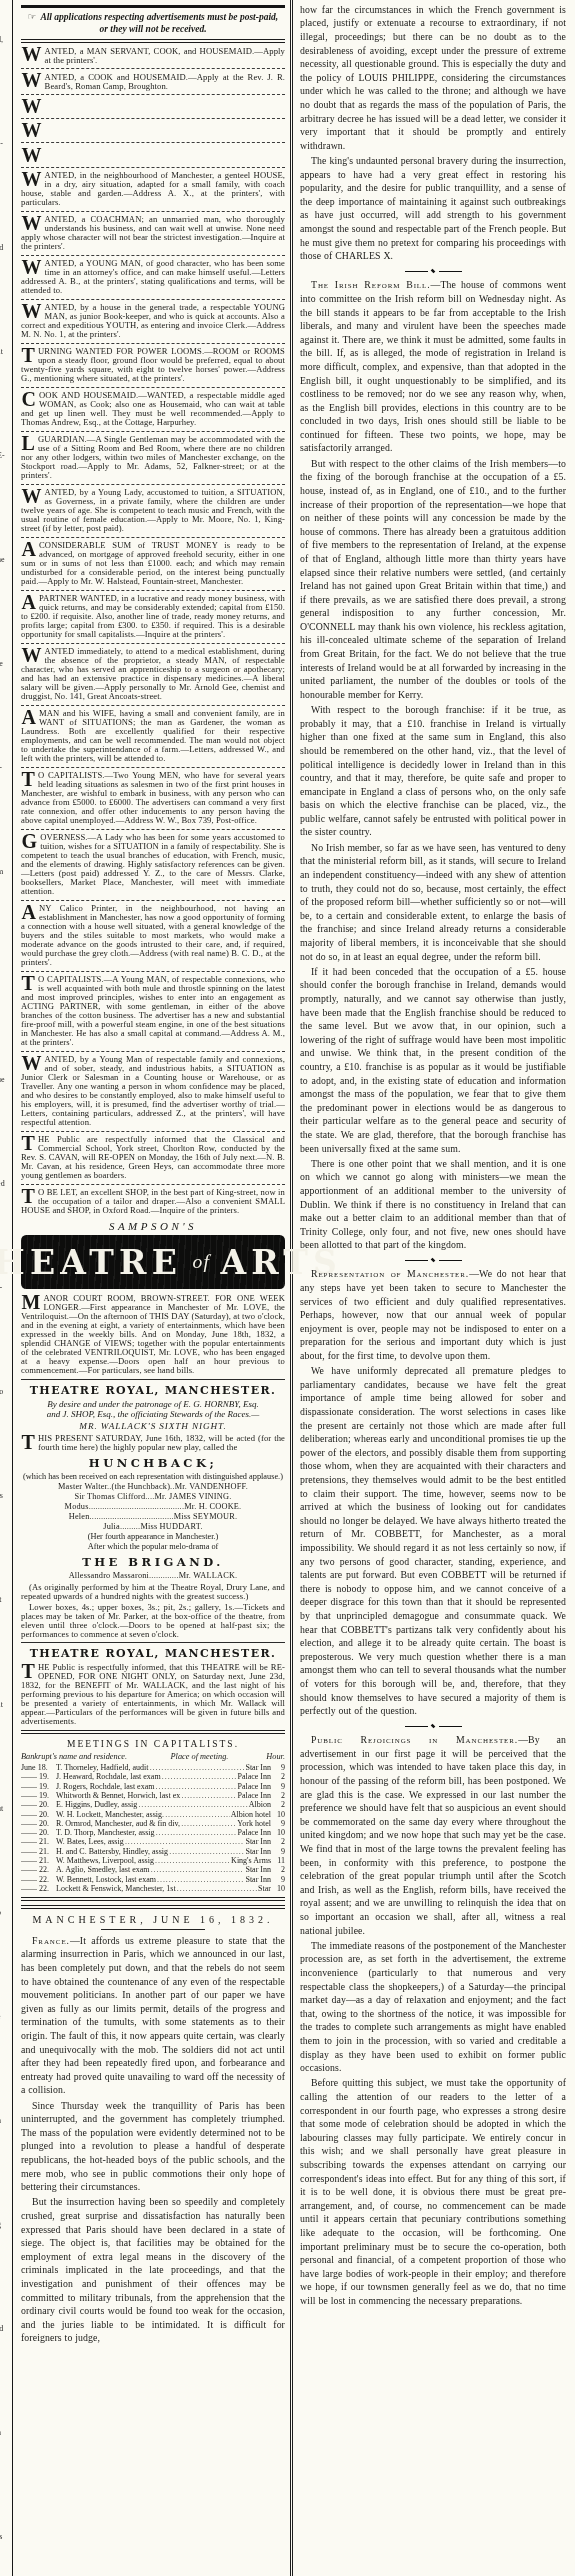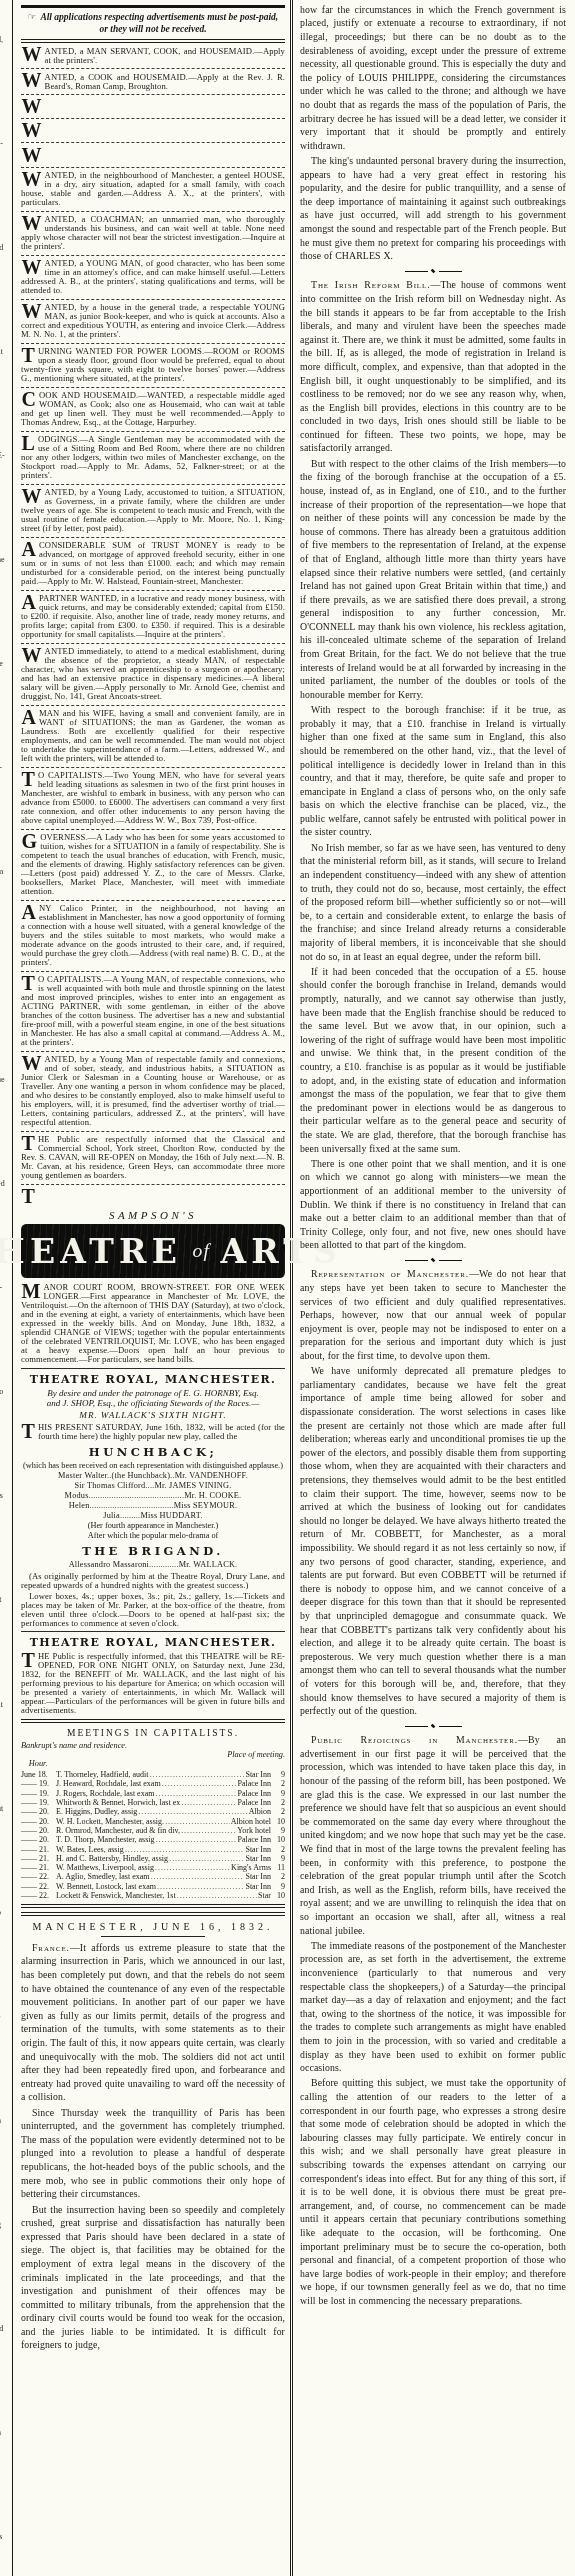--- a/index.html
+++ b/index.html
@@ -44,22 +44,22 @@
   .smallc{font-size:8.3px;line-height:9.8px;}
   .cast{font-size:8.3px;line-height:10px;letter-spacing:0.2px;}
   
   .banner{background:#0d0d0c;color:#f4f2e8;display:flex;justify-content:center;align-items:center;gap:10.4px;
         height:54px;margin:2.9px 0 5.2px;border-radius:5.2px;
         background-image:repeating-linear-gradient(93deg,rgba(250,250,245,.06) 0 1.2px,transparent 1.2px 6.3px);}
   .bmain{font-size:33px;font-weight:bold;letter-spacing:5.2px;font-family:"DejaVu Serif",serif;}
   .bmid{font-size:19.6px;font-style:italic;letter-spacing:1.2px;}
   
   .bhead{font-size:9.5px;letter-spacing:2px;margin:5.2px 0 3.5px;}
-  .bkhead{display:flex;font-style:italic;font-size:8.3px;margin:0.6px 0 1.7px;flex-direction:column;}
-  .bk-a{flex:1.7;} .bk-b{flex:1;text-align:right;} .bk-c{width:26.5px;text-align:right;}
+  .bkhead{display:flex;font-style:italic;font-size:8.3px;margin:0.6px 0 1.7px;}
+  .bk-a{flex:1.7;} .bk-b{flex:1;} .bk-c{width:26.5px;text-align:right;}
   .bkrow{display:flex;font-size:8px;line-height:9.3px;align-items:baseline;}
   .bk-d{width:35px;white-space:pre;}
   .bk-n{white-space:nowrap;}
   .dots{flex:1;overflow:hidden;white-space:nowrap;color:#2e2e2e;margin:0 1.2px;}
   .dots::after{content:"...................................................................";letter-spacing:0.9px;}
   .bk-p{white-space:nowrap;} .bk-h{width:14px;text-align:right;}
   
   .masthead{text-align:center;font-size:27px;letter-spacing:4px;font-weight:bold;
         font-family:"DejaVu Serif",serif;margin:6.3px 0 5.2px;}
   .dateline{text-align:center;font-size:10px;letter-spacing:4px;margin:5.2px 0 4px;}
@@ -104,38 +104,38 @@
   <div class="col col-left" id="colL">
       <div class="rule thick"></div>
       <div class="notice"><span class="hand">☞</span><span>All applications respecting advertisements must be post-paid, or they will not be received.</span></div>
       <div class="rule double"></div>
       <div class="ad"><span class="dropcap">W</span><span>ANTED, a MAN SERVANT, COOK, and HOUSEMAID.—Apply at the printers'.</span></div>
       <div class="ad"><span class="dropcap">W</span><span>ANTED, a COOK and HOUSEMAID.—Apply at the Rev. J. R. Beard's, Roman Camp, Broughton.</span></div>
       <div class="ad"><span class="dropcap">W</span></div>
       <div class="ad"><span class="dropcap">W</span></div>
       <div class="ad"><span class="dropcap">W</span></div>
       <div class="ad"><span class="dropcap">W</span><span>ANTED, in the neighbourhood of Manchester, a genteel HOUSE, in a dry, airy situation, adapted for a small family, with coach house, stable and garden.—Address A. X., at the printers', with particulars.</span></div>
-      <div class="ad"><span class="dropcap">W</span><span>ANTED, a COACHMAN; an unmarried man, who thoroughly understands his business, and can wait well at table.  None need apply whose character will not bear the strictest investigation.—Inquire at the printers'.</span></div>
+      <div class="ad"><span class="dropcap">W</span><span>ANTED, a COACHMAN; an unmarried man, who thoroughly understands his business, and can wait well at unwise.  None need apply whose character will not bear the strictest investigation.—Inquire at the printers'.</span></div>
       <div class="ad"><span class="dropcap">W</span><span>ANTED, a YOUNG MAN, of good character, who has been some time in an attorney's office, and can make himself useful.—Letters addressed A. B., at the printers', stating qualifications and terms, will be attended to.</span></div>
       <div class="ad"><span class="dropcap">W</span><span>ANTED, by a house in the general trade, a respectable YOUNG MAN, as junior Book-keeper, and who is quick at accounts.  Also a correct and expeditious YOUTH, as entering and invoice Clerk.—Address M. N. No. 1, at the printers'.</span></div>
       <div class="ad"><span class="dropcap">T</span><span>URNING WANTED FOR POWER LOOMS.—ROOM or ROOMS upon a steady floor, ground floor would be preferred, equal to about twenty-five yards square, with eight to twelve horses' power.—Address G., mentioning where situated, at the printers'.</span></div>
       <div class="ad"><span class="dropcap">C</span><span>OOK AND HOUSEMAID.—WANTED, a respectable middle aged WOMAN, as Cook; also one as Housemaid, who can wait at table and get up linen well.  They must be well recommended.—Apply to Thomas Andrew, Esq., at the Cottage, Harpurhey.</span></div>
-      <div class="ad"><span class="dropcap">L</span><span>ODGINGS.—A Single Gentleman may be accommodated with the use of a Sitting Room and Bed Room, where there are no children nor any other lodgers, within two miles of Manchester exchange, on the Stockport road.—Apply to Mr. Adams, 52, Falkner-street; or at the printers'.</span></div>
+      <div class="ad"><span class="dropcap">L</span><span>GUARDIAN.—A Single Gentleman may be accommodated with the use of a Sitting Room and Bed Room, where there are no children nor any other lodgers, within two miles of Manchester exchange, on the Stockport road.—Apply to Mr. Adams, 52, Falkner-street; or at the printers'.</span></div>
       <div class="ad"><span class="dropcap">W</span><span>ANTED, by a Young Lady, accustomed to tuition, a SITUATION, as Governess, in a private family, where the children are under twelve years of age.  She is competent to teach music and French, with the usual routine of female education.—Apply to Mr. Moore, No. 1, King-street (if by letter, post paid).</span></div>
       <div class="ad"><span class="dropcap">A</span><span> CONSIDERABLE SUM of TRUST MONEY is ready to be advanced, on mortgage of approved freehold security, either in one sum or in sums of not less than £1000. each; and which may remain undisturbed for a considerable period, on the interest being punctually paid.—Apply to Mr. W. Halstead, Fountain-street, Manchester.</span></div>
       <div class="ad"><span class="dropcap">A</span><span> PARTNER WANTED, in a lucrative and ready money business, with quick returns, and may be considerably extended; capital from £150. to £200. if requisite.  Also, another line of trade, ready money returns, and profits large; capital from £300. to £350. if required.  This is a desirable opportunity for small capitalists.—Inquire at the printers'.</span></div>
       <div class="ad"><span class="dropcap">W</span><span>ANTED immediately, to attend to a medical establishment, during the absence of the proprietor, a steady MAN, of respectable character, who has served an apprenticeship to a surgeon or apothecary; and has had an extensive practice in dispensary medicines.—A liberal salary will be given.—Apply personally to Mr. Arnold Gee, chemist and druggist, No. 141, Great Ancoats-street.</span></div>
       <div class="ad"><span class="dropcap">A</span><span> MAN and his WIFE, having a small and convenient family, are in WANT of SITUATIONS; the man as Gardener, the woman as Laundress.  Both are excellently qualified for their respective employments, and can be well recommended.  The man would not object to undertake the superintendance of a farm.—Letters, addressed W., and left with the printers, will be attended to.</span></div>
       <div class="ad"><span class="dropcap">T</span><span>O CAPITALISTS.—Two Young MEN, who have for several years held leading situations as salesmen in two of the first print houses in Manchester, are wishful to embark in business, with any person who can advance from £5000. to £6000.  The advertisers can command a very first rate connexion, and offer other inducements to any person having the above capital unemployed.—Address W. W., Box 739, Post-office.</span></div>
       <div class="ad"><span class="dropcap">G</span><span>OVERNESS.—A Lady who has been for some years accustomed to tuition, wishes for a SITUATION in a family of respectability.  She is competent to teach the usual branches of education, with French, music, and the elements of drawing.  Highly satisfactory references can be given.—Letters (post paid) addressed Y. Z., to the care of Messrs. Clarke, booksellers, Market Place, Manchester, will meet with immediate attention.</span></div>
       <div class="ad"><span class="dropcap">A</span><span>NY Calico Printer, in the neighbourhood, not having an establishment in Manchester, has now a good opportunity of forming a connection with a house well situated, with a general knowledge of the buyers and the stiles suitable to most markets, who would make a moderate advance on the goods intrusted to their care, and, if required, would purchase the grey cloth.—Address (with real name) B. C. D., at the printers'.</span></div>
       <div class="ad"><span class="dropcap">T</span><span>O CAPITALISTS.—A Young MAN, of respectable connexions, who is well acquainted with both mule and throstle spinning on the latest and most improved principles, wishes to enter into an engagement as ACTING PARTNER, with some gentleman, in either of the above branches of the cotton business.  The advertiser has a new and substantial fire-proof mill, with a powerful steam engine, in one of the best situations in Manchester.  He has also a small capital at command.—Address A. M., at the printers'.</span></div>
       <div class="ad"><span class="dropcap">W</span><span>ANTED, by a Young Man of respectable family and connexions, and of sober, steady, and industrious habits, a SITUATION as Junior Clerk or Salesman in a Counting house or Warehouse, or as Traveller.  Any one wanting a person in whom confidence may be placed, and who desires to be constantly employed, also to make himself useful to his employers, will, it is presumed, find the advertiser worthy of trial.—Letters, containing particulars, addressed Z., at the printers', will have respectful attention.</span></div>
       <div class="ad"><span class="dropcap">T</span><span>HE Public are respectfully informed that the Classical and Commercial School, York street, Chorlton Row, conducted by the Rev. S. CAVAN, will RE-OPEN on Monday, the 16th of July next.—N. B. Mr. Cavan, at his residence, Green Heys, can accommodate three more young gentlemen as boarders.</span></div>
-      <div class="ad"><span class="dropcap">T</span></div>
+      <div class="ad"><span class="dropcap">T</span><span>O BE LET, an excellent SHOP, in the best part of King-street, now in the occupation of a tailor and draper.—Also a convenient SMALL HOUSE and SHOP, in Oxford Road.—Inquire of the printers.</span></div>
       <div class="ctr sampson">SAMPSON'S</div>
       <div class="banner">
         <span class="bmain">THEATRE</span>
         <span class="bmid">of</span>
         <span class="bmain">ARTS</span>
       </div>
       <div class="ad"><span class="dropcap">M</span><span>ANOR COURT ROOM, BROWN-STREET. FOR ONE WEEK LONGER.—First appearance in Manchester of Mr. LOVE, the Ventriloquist.—On the afternoon of THIS DAY (Saturday), at two o'clock, and in the evening at eight, a variety of entertainments, which have been expressed in the weekly bills.  And on Monday, June 18th, 1832, a splendid CHANGE of VIEWS; together with the popular entertainments of the celebrated VENTRILOQUIST, Mr. LOVE, who has been engaged at a heavy expense.—Doors open half an hour previous to commencement.—For particulars, see hand bills.</span></div>
       <div class="rule thin"></div>
       <div class="ctr head">THEATRE ROYAL, MANCHESTER.</div>
       <div class="ctr it">By desire and under the patronage of E. G. HORNBY, Esq.</div>

